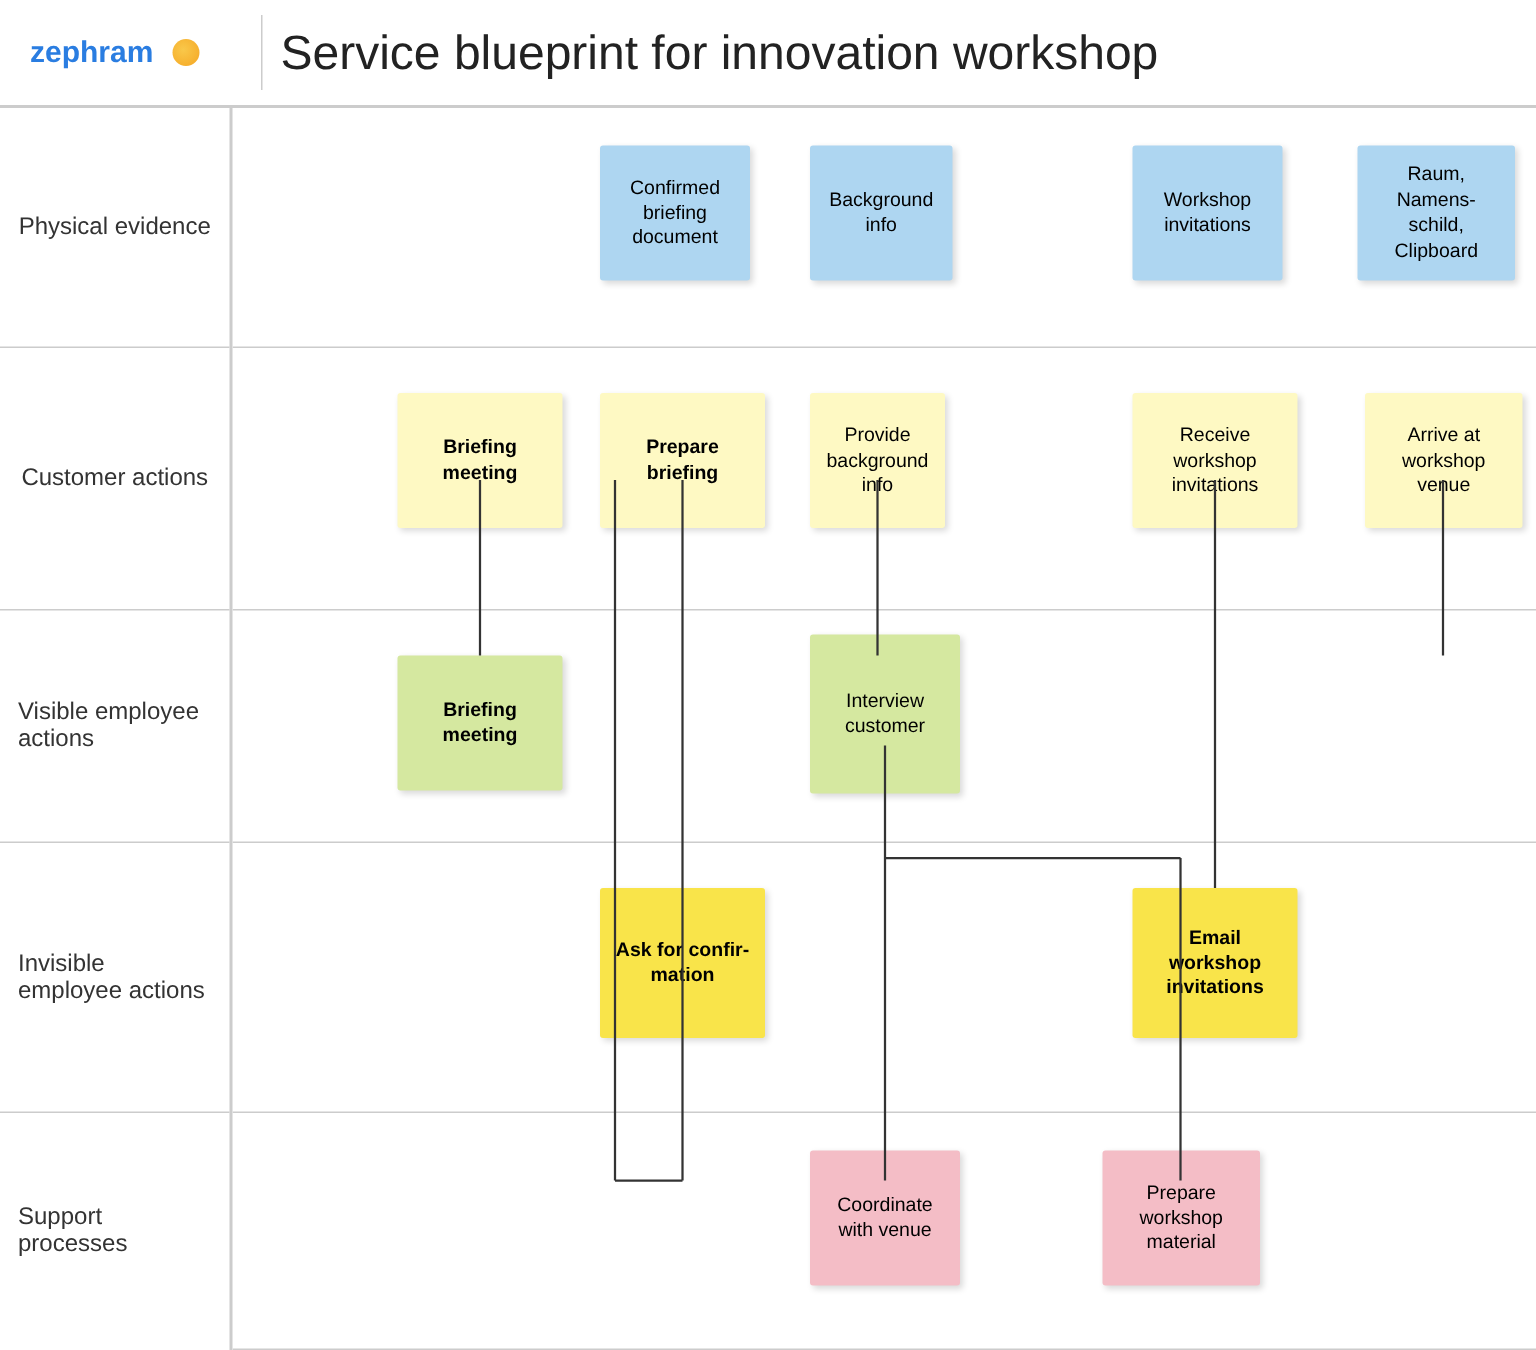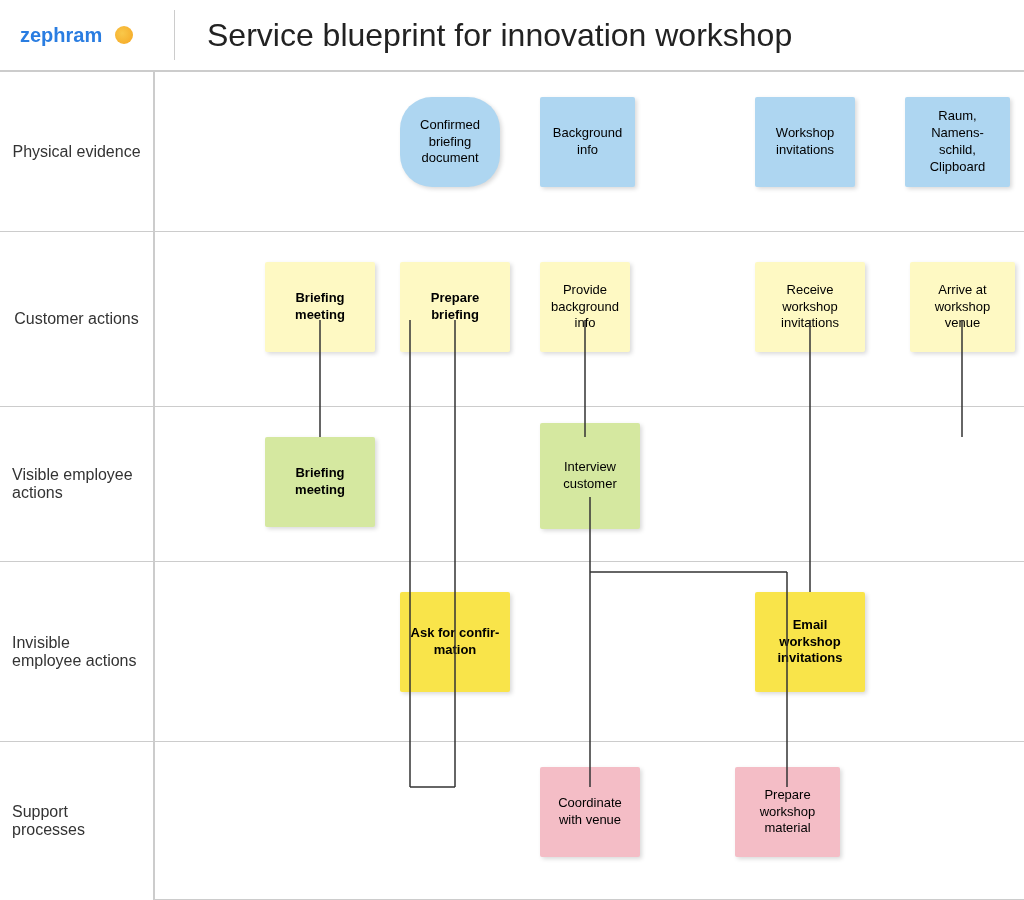--- a/index.html
+++ b/index.html
@@ -29,21 +29,21 @@
       flex-shrink: 0;
     }
 
     .logo-area {
       display: flex;
       align-items: center;
       width: 155px;
       flex-shrink: 0;
       border-right: 1px solid #ccc;
       padding-right: 0;
-      margin-right: 32px;
+      margin-right: 12px;
       height: 100%;
       gap: 11px;
     }
 
     .logo-text {
       color: #2a7de1;
       font-size: 20px;
       font-weight: bold;
     }
 
@@ -185,21 +185,21 @@
       <div class="row-label row-physical">Physical evidence</div>
       <div class="row-label row-customer">Customer actions</div>
       <div class="row-label row-visible">Visible employee actions</div>
       <div class="row-label row-invisible">Invisible employee actions</div>
       <div class="row-label row-support">Support processes</div>
     </div>
 
     <div class="content-area" style="position:relative;">
 
       <div class="content-row row-physical" style="position:relative;">
-        <div class="sticky sticky-blue" style="left:245px;top:25px;width:100px;height:90px;border-radius:32px;">Confirmed briefing document</div>
+        <div class="sticky sticky-blue" style="left:245px;top:25px;width:100px;height:90px;">Confirmed briefing document</div>
         <div class="sticky sticky-blue" style="left:385px;top:25px;width:95px;height:90px;">Background info</div>
         <div class="sticky sticky-blue" style="left:600px;top:25px;width:100px;height:90px;">Workshop invitations</div>
         <div class="sticky sticky-blue" style="left:750px;top:25px;width:105px;height:90px;">Raum, Namens-schild, Clipboard</div>
       </div>
 
       <div class="content-row row-customer" style="position:relative;">
         <div class="sticky sticky-yellow-light" style="left:110px;top:30px;width:110px;height:90px;font-weight:bold;">Briefing meeting</div>
         <div class="sticky sticky-yellow-light" style="left:245px;top:30px;width:110px;height:90px;font-weight:bold;">Prepare briefing</div>
         <div class="sticky sticky-yellow-light" style="left:385px;top:30px;width:90px;height:90px;">Provide background info</div>
         <div class="sticky sticky-yellow-light" style="left:600px;top:30px;width:110px;height:90px;">Receive workshop invitations</div>

